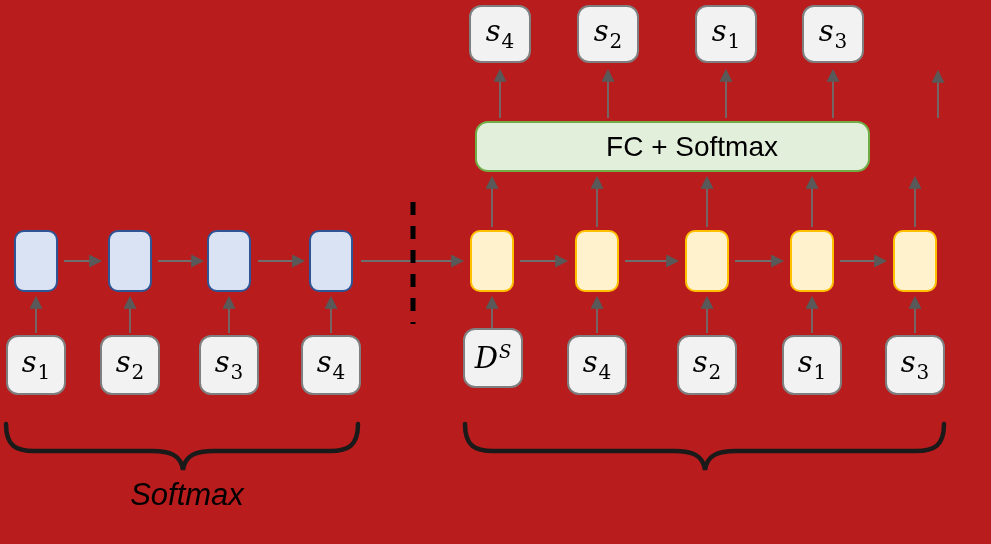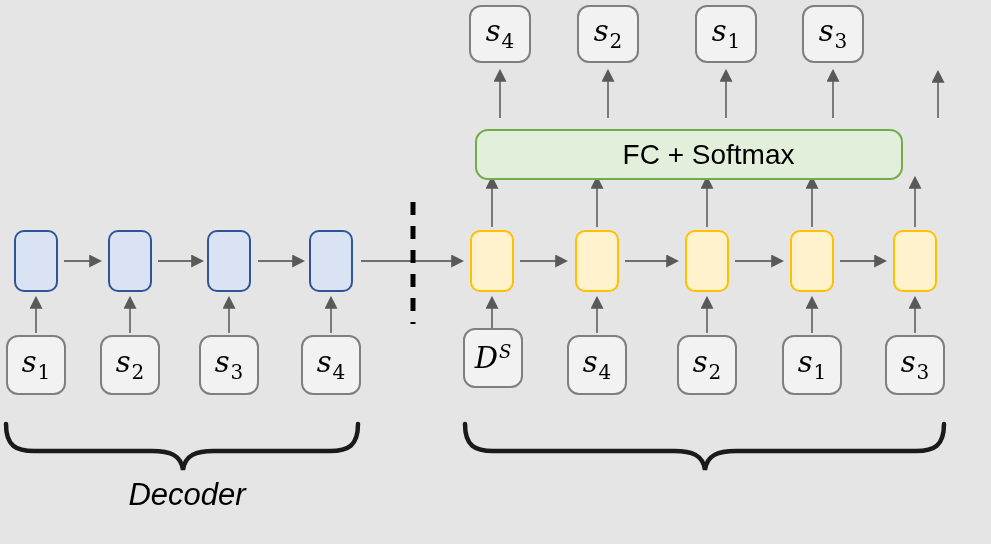--- a/index.html
+++ b/index.html
@@ -1,33 +1,33 @@
 <!DOCTYPE html>
 <html style="--encoder-cell-fill: #dae3f3; --encoder-cell-border: #2f5597; --decoder-cell-fill: #fff2cc; --decoder-cell-border: #ffc000; --fc-fill: #e2efda; --fc-border: #70ad47; --io-fill: #f2f2f2; --io-border: #7f7f7f; --arrow: #6e6e6e; --arrow-head: #595959; --divider: #000000; --brace: #1a1a1a; --text: #000000;"><head>
 <meta charset="utf-8">
 <style>
   html,body { margin:0; padding:0; background:#ffffff; }
-  .canvas { position:relative; width:991px; height:544px; background:#e5e5e5;
+  .canvas { position:relative; width:991px; height:544px; background:#b91c1c;
             font-family:"Liberation Sans", sans-serif; overflow:hidden; }
   .layer { position:absolute; left:0; top:0; }
 
   .box { position:absolute; box-sizing:border-box; display:flex;
          align-items:center; justify-content:center; }
   .io  { width:60px; height:60px; background:var(--io-fill,#f2f2f2);
          border:2px solid var(--io-border,#7f7f7f); border-radius:12px; }
   .top-out { width:62px; height:58px; }
 
   .cell { position:absolute; box-sizing:border-box; width:44px; height:62px;
           border-radius:10px; }
   .enc { background:var(--encoder-cell-fill,#dae3f3);
          border:2.5px solid var(--encoder-cell-border,#2f5597); }
   .dec { background:var(--decoder-cell-fill,#fff2cc);
          border:2.5px solid var(--decoder-cell-border,#ffc000); }
 
-  .fc-box { position:absolute; left:475px; top:129px; width:428px; height:51px;
+  .fc-box { position:absolute; left:475px; top:121px; width:395px; height:51px;
             box-sizing:border-box; background:var(--fc-fill,#e2efda);
             border:2px solid var(--fc-border,#70ad47); border-radius:13px;
             display:flex; align-items:center; justify-content:center;
             font-size:28px; color:var(--text,#000);padding-left:39px; }
 
   .mlabel { font-family:"DejaVu Serif", serif; font-style:italic;
             font-size:29px; color:var(--text,#000); line-height:1; white-space:nowrap; }
   .mlabel sub { font-size:20px; font-style:normal; vertical-align:-0.35em; margin-left:1px; }
   .mlabel sup { font-size:18px; font-style:italic; vertical-align:0.55em; margin-left:1px; }
 
@@ -156,15 +156,15 @@
   <div class="box io" style="left:677px; top:335px;">
     <span class="mlabel"><i>s</i><sub>2</sub></span>
   </div>
   <div class="box io" style="left:782px; top:335px;">
     <span class="mlabel"><i>s</i><sub>1</sub></span>
   </div>
   <div class="box io" style="left:885px; top:335px;">
     <span class="mlabel"><i>s</i><sub>3</sub></span>
   </div>
 
-  <div class="section-label" style="left:107px; top:477px; width:160px;">Decoder</div>
+  <div class="section-label" style="left:107px; top:477px; width:160px;">Softmax</div>
 
 </div>
 
 </body></html>

